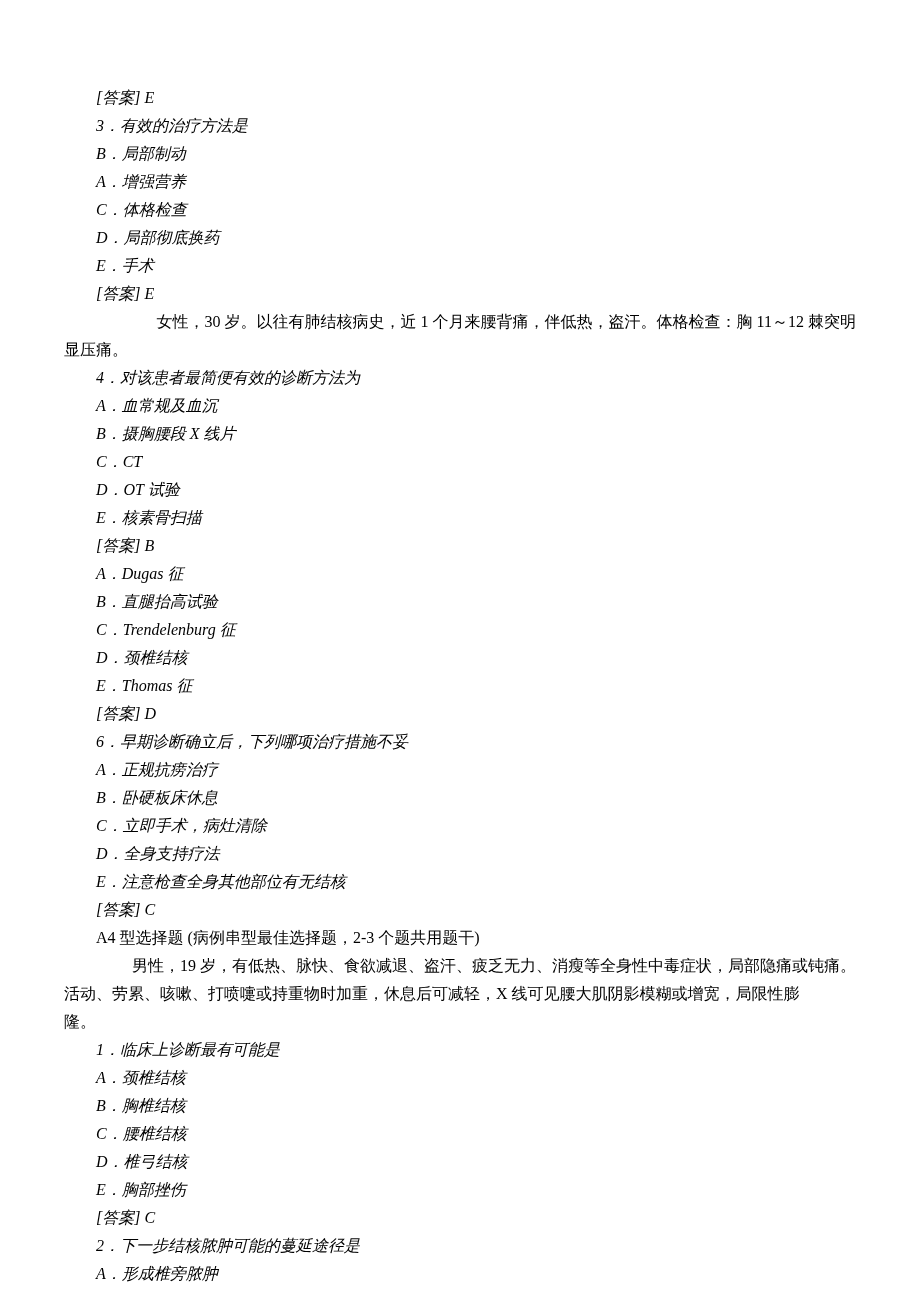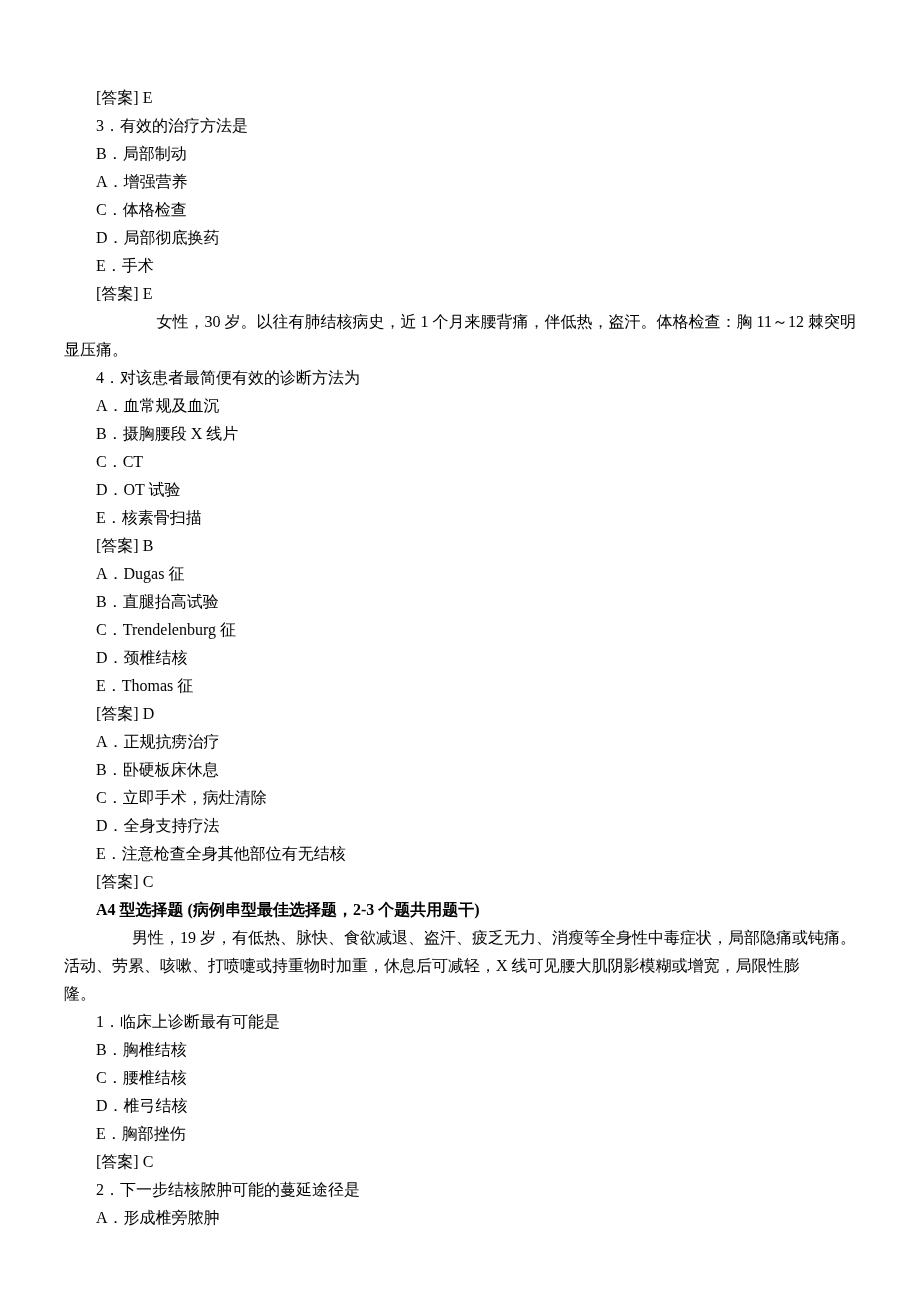--- a/index.html
+++ b/index.html
@@ -14,23 +14,24 @@
       line-height: 1.75;
       color: #000000;
       width: 920px;
       padding: 84px 64px 40px 64px;
     }
     .content {
       padding-left: 0;
     }
     .line {
       text-indent: 2em;
+      font-style: italic;
     }
     .heading {
-      font-weight: bold;
+      font-weight: normal;
       text-indent: 2em;
     }
     .stem {
       text-indent: 2em;
       text-align: right;
     }
     .stem-cont {
       text-indent: 0;
     }
   </style>
@@ -59,34 +60,36 @@
   <div class="line">E．核素骨扫描</div>
   <div class="line">[答案] B</div>
 
   <div class="line">A．Dugas 征</div>
   <div class="line">B．直腿抬高试验</div>
   <div class="line">C．Trendelenburg 征</div>
   <div class="line">D．颈椎结核</div>
   <div class="line">E．Thomas 征</div>
   <div class="line">[答案] D</div>
 
+  <div class="line">6．早期诊断确立后，下列哪项治疗措施不妥</div>
   <div class="line">A．正规抗痨治疗</div>
   <div class="line">B．卧硬板床休息</div>
   <div class="line">C．立即手术，病灶清除</div>
   <div class="line">D．全身支持疗法</div>
   <div class="line">E．注意枪查全身其他部位有无结核</div>
   <div class="line">[答案] C</div>
 
   <div class="heading">A4 型选择题  (病例串型最佳选择题，2-3 个题共用题干)</div>
 
   <div class="stem">男性，19 岁，有低热、脉快、食欲减退、盗汗、疲乏无力、消瘦等全身性中毒症状，局部隐痛或钝痛。</div>
   <div class="stem-cont">活动、劳累、咳嗽、打喷嚏或持重物时加重，休息后可减轻，X 线可见腰大肌阴影模糊或增宽，局限性膨</div>
   <div class="stem-cont">隆。</div>
 
   <div class="line">1．临床上诊断最有可能是</div>
+  <div class="line">A．颈椎结核</div>
   <div class="line">B．胸椎结核</div>
   <div class="line">C．腰椎结核</div>
   <div class="line">D．椎弓结核</div>
   <div class="line">E．胸部挫伤</div>
   <div class="line">[答案] C</div>
 
   <div class="line">2．下一步结核脓肿可能的蔓延途径是</div>
   <div class="line">A．形成椎旁脓肿</div>
 
 </div>

